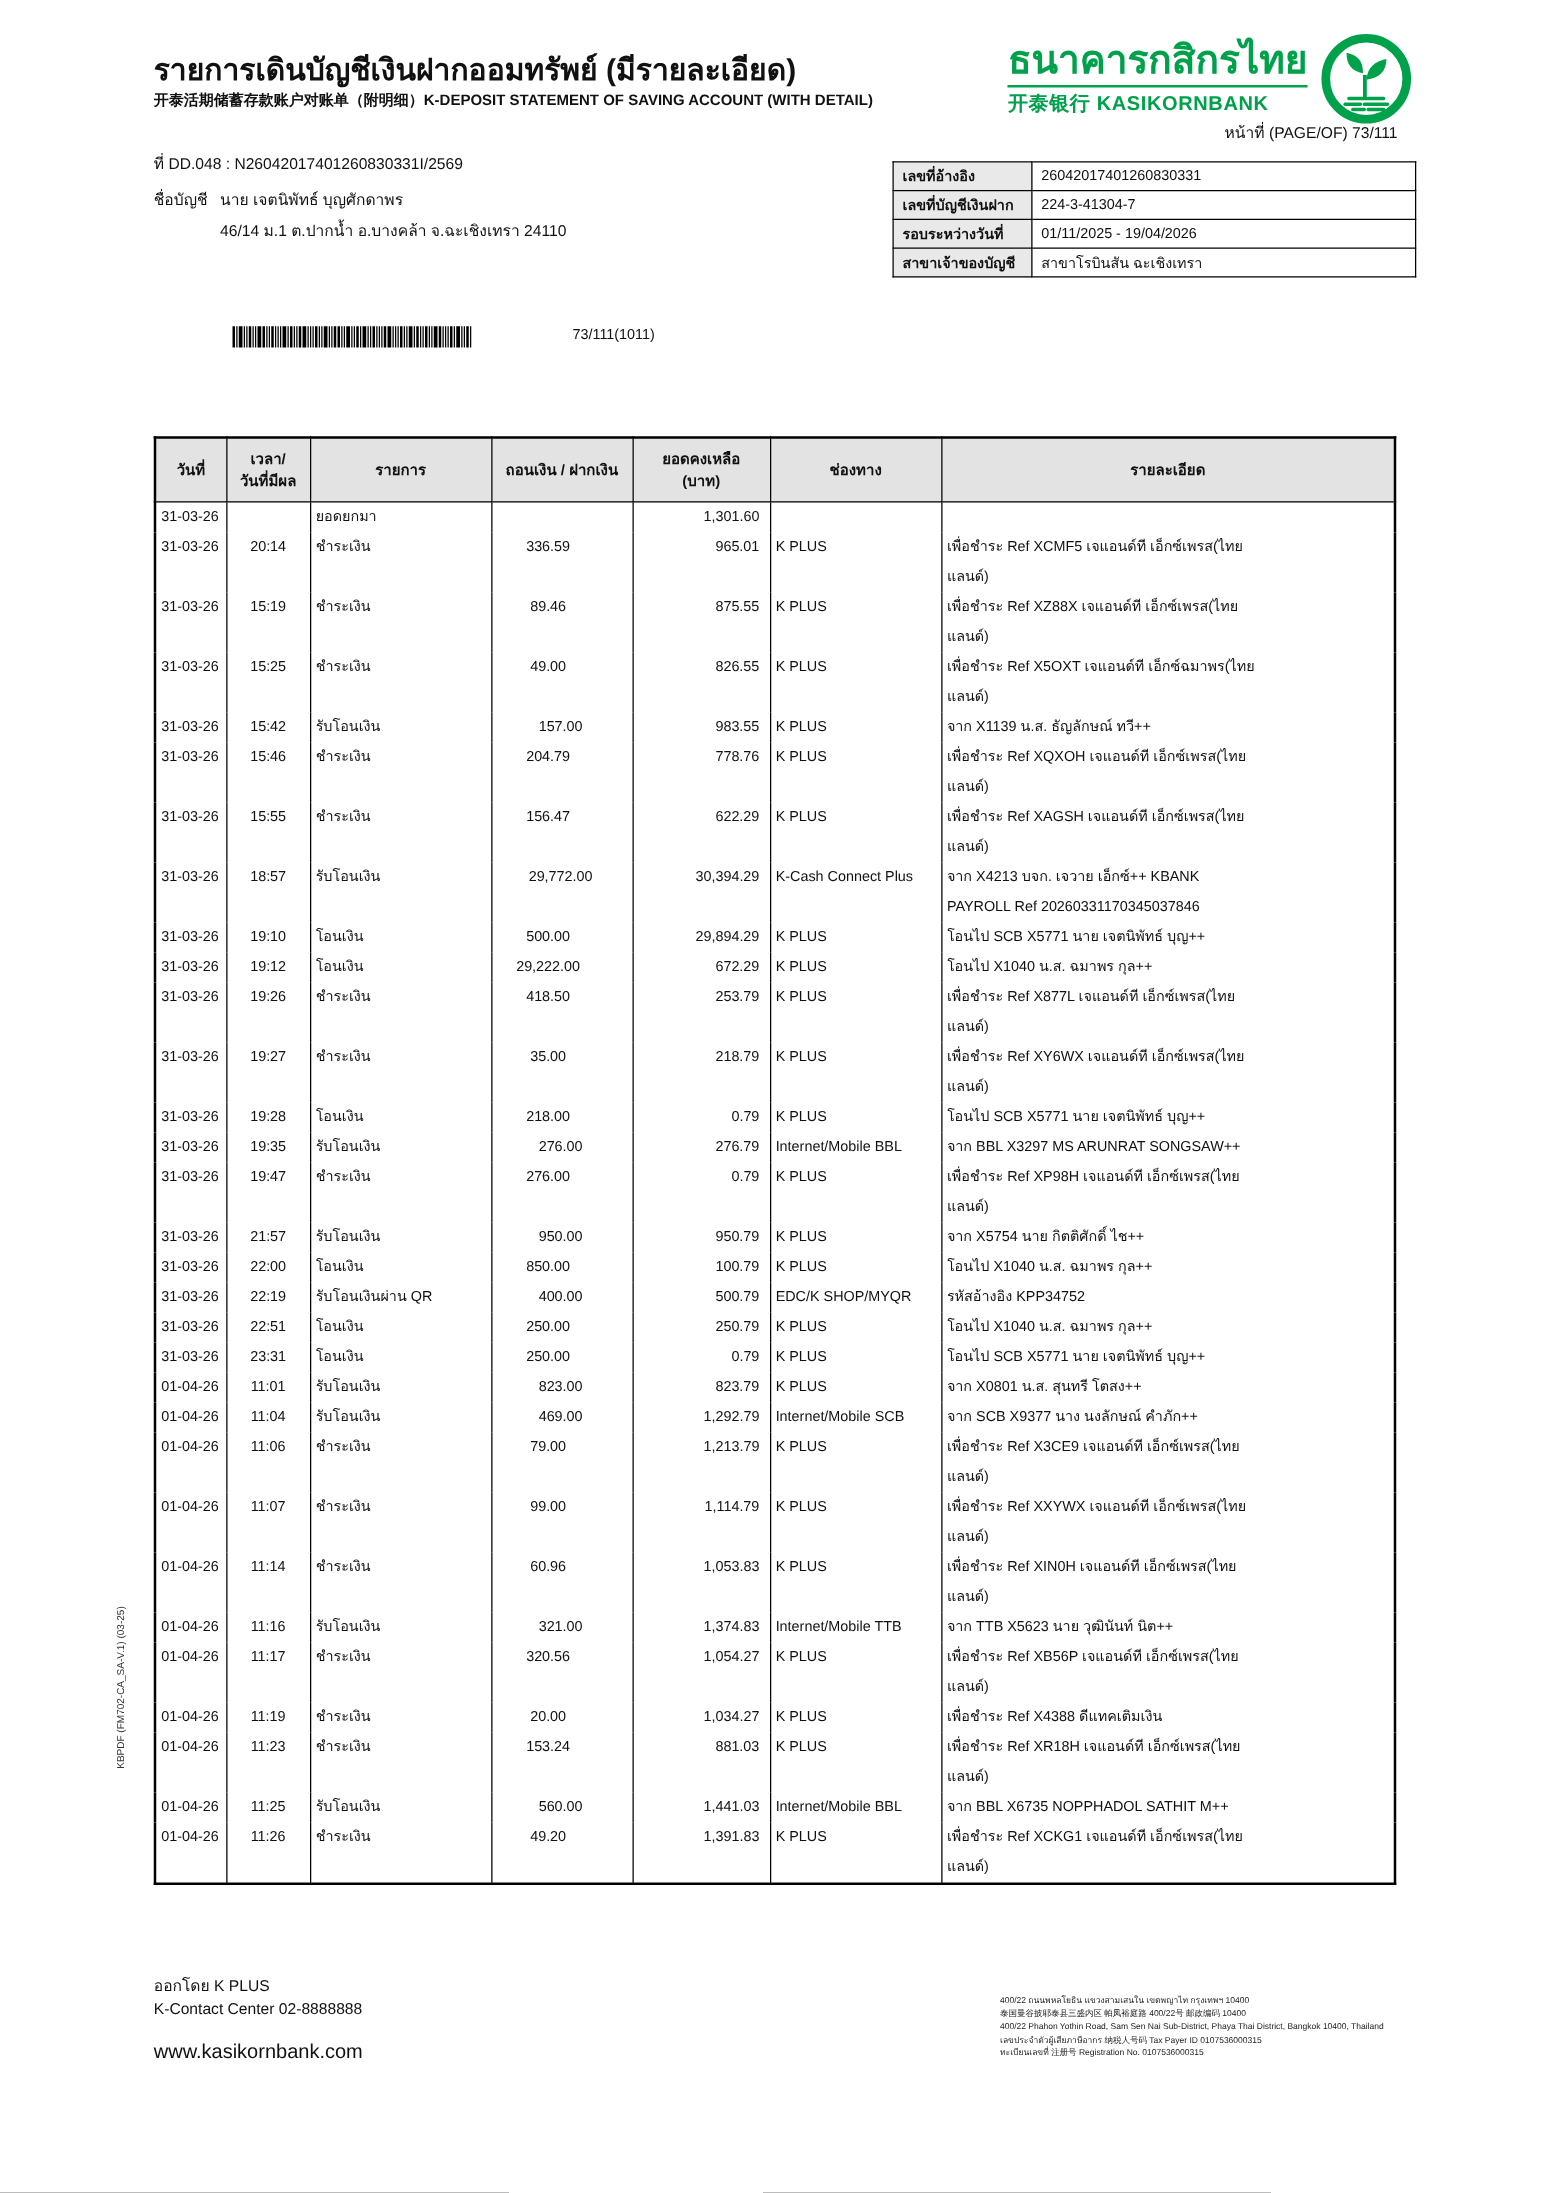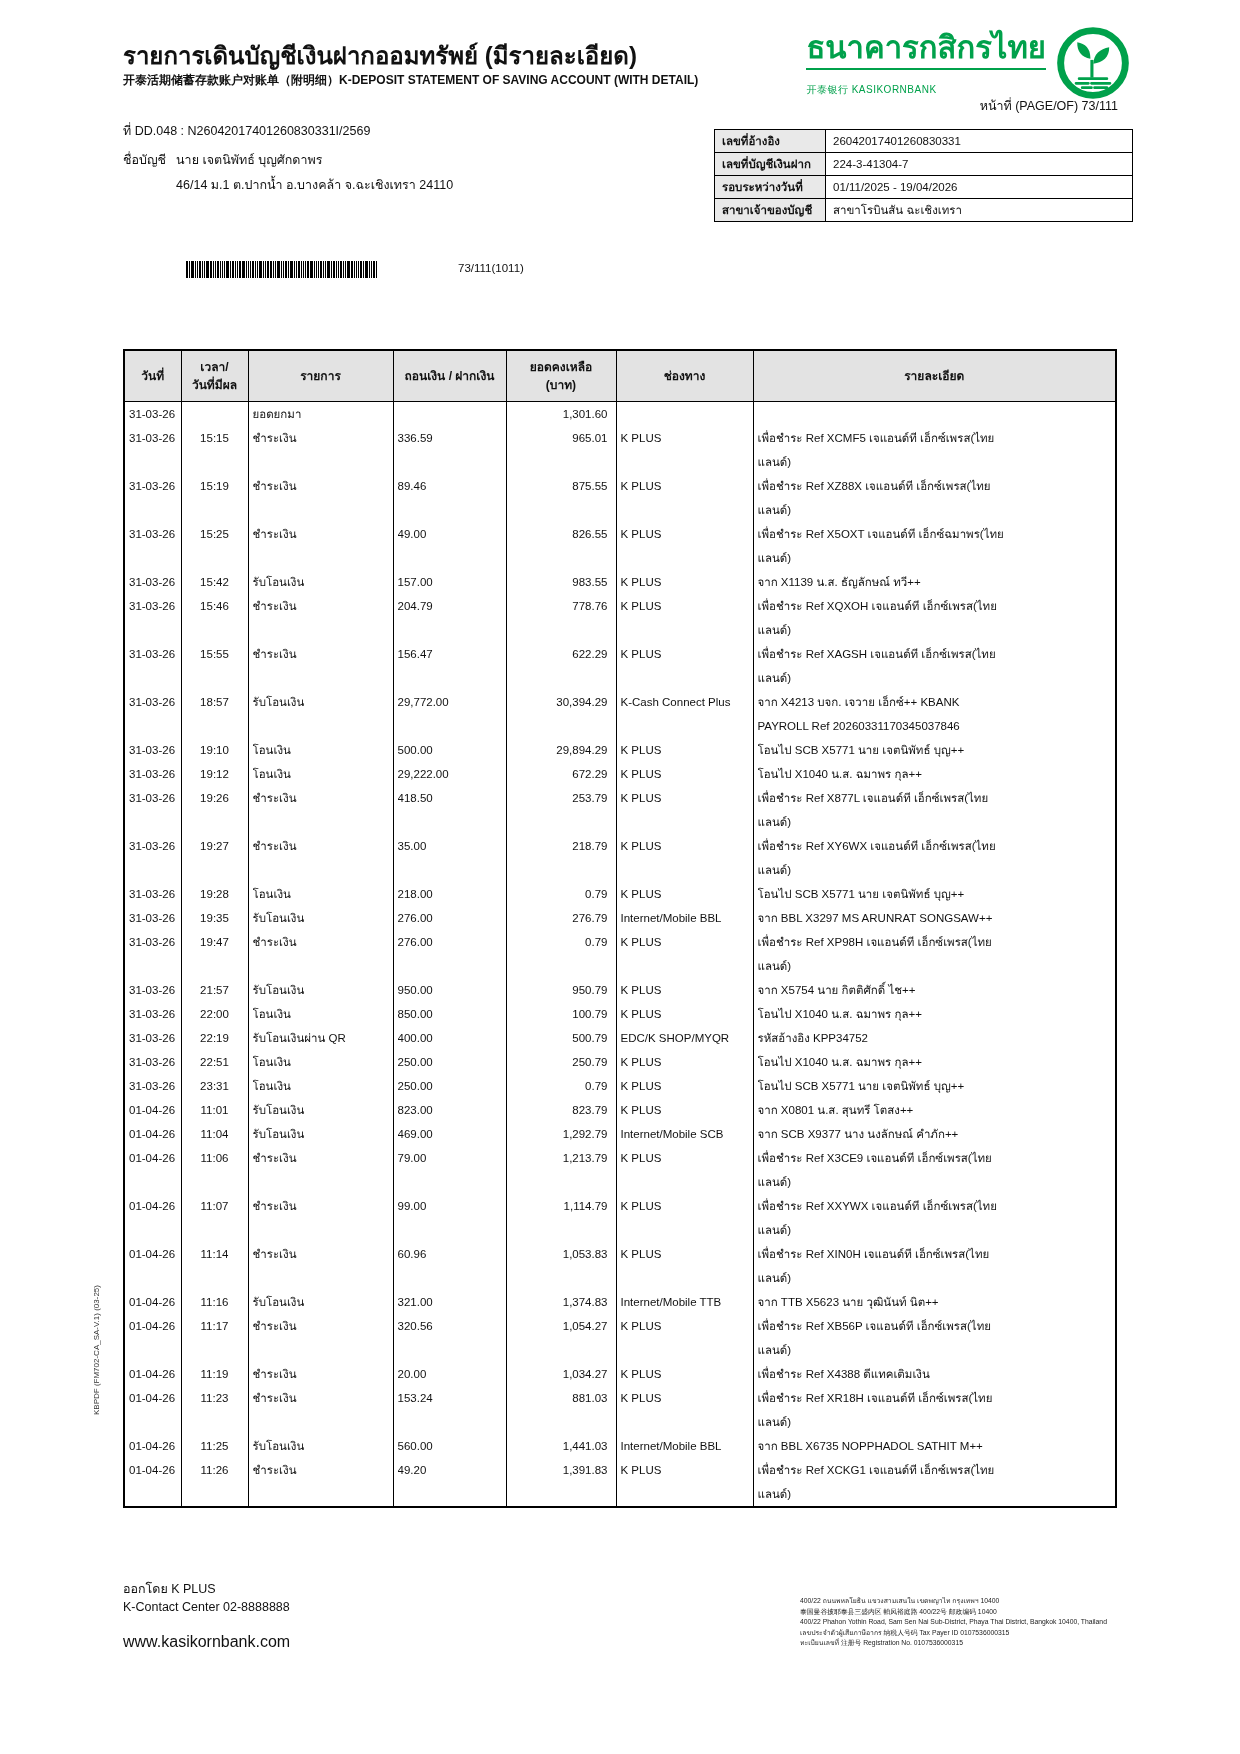--- a/index.html
+++ b/index.html
@@ -7,21 +7,21 @@
         font-family:"Liberation Sans","DejaVu Sans",sans-serif;color:#111;overflow:hidden;}
   :root{--green:#00a14b;}
 
   
   .title{position:absolute;left:123px;top:36px;font-size:24px;font-weight:bold;letter-spacing:0;}
   .subtitle{position:absolute;left:123px;top:72px;font-size:12px;font-weight:bold;}
   .brand{position:absolute;top:26px;right:110px;display:flex;align-items:flex-start;gap:10px;}
   .brand-text{text-align:left;padding-top:6px;}
   .brand-th{font-size:31px;font-weight:bold;color:var(--green);line-height:1.05;
             border-bottom:2.5px solid var(--green);padding-bottom:3px;}
-  .brand-sub{font-size:10px;font-weight:normal;color:var(--green);margin-top:13px;letter-spacing:.5px;}
+  .brand-sub{font-size:16px;font-weight:bold;color:var(--green);margin-top:3px;letter-spacing:.5px;}
   .logo{width:74px;height:74px;}
   .page-label{position:absolute;top:96px;right:122px;font-size:12.5px;text-align:right;}
 
   .doc-no{position:absolute;left:123px;top:121px;font-size:12.5px;}
   .acct{position:absolute;left:123px;top:150px;font-size:12.5px;display:flex;gap:10px;}
   .acct .lines{display:flex;flex-direction:column;gap:5px;}
 
   .info-table{position:absolute;left:714px;top:129px;border-collapse:collapse;}
   .info-table td,.info-table th{border:1px solid #000;font-size:11.5px;padding:2px 7px;height:17px;text-align:left;}
   .info-table th{background:#e9e9e9;font-weight:bold;white-space:nowrap;width:96px;}
@@ -34,21 +34,21 @@
   
   .txn-wrap{position:absolute;left:123px;top:349px;width:992px;}
   table.txn{border-collapse:collapse;width:992px;border:2px solid #000;table-layout:fixed;}
   table.txn thead th{background:#e3e3e3;border:1px solid #000;border-bottom:1.5px solid #000;
        font-size:12px;font-weight:bold;text-align:center;vertical-align:middle;height:50px;padding:0 2px;}
   table.txn td{border-left:1px solid #000;border-right:1px solid #000;vertical-align:top;
        font-size:11.5px;padding:0 4px;}
   table.txn td div{line-height:24px;height:24px;white-space:nowrap;overflow:hidden;}
   td.c-date{padding-left:4px;}
   td.c-time{text-align:center;}
-  td.c-amt{text-align:left;}
+  td.c-amt{text-align:center;}
   td.c-amt.w div{padding-right:22px;}
   td.c-amt.d div{padding-right:2px;}
   td.c-bal{text-align:right;}
   td.c-bal div{padding-right:4px;}
 
   
   .foot-left{position:absolute;left:123px;top:1580px;font-size:12.5px;line-height:1.45;}
   .foot-site{font-size:16px;margin-top:14px;}
   .foot-right{position:absolute;left:800px;top:1596px;font-size:6.8px;color:#222;line-height:1.55;}
   .side-label{position:absolute;left:92px;top:1415px;transform:rotate(-90deg);
@@ -249,21 +249,21 @@
             </td>
             <td class="c-det">
               <div></div>
             </td>
           </tr>
           <tr>
             <td class="c-date">
               <div>31-03-26</div>
             </td>
             <td class="c-time">
-              <div>15:15</div>
+              <div>20:14</div>
             </td>
             <td class="c-item">
               <div>ชำระเงิน</div>
             </td>
             <td class="c-amt w">
               <div>336.59</div>
             </td>
             <td class="c-bal">
               <div>965.01</div>
             </td>

